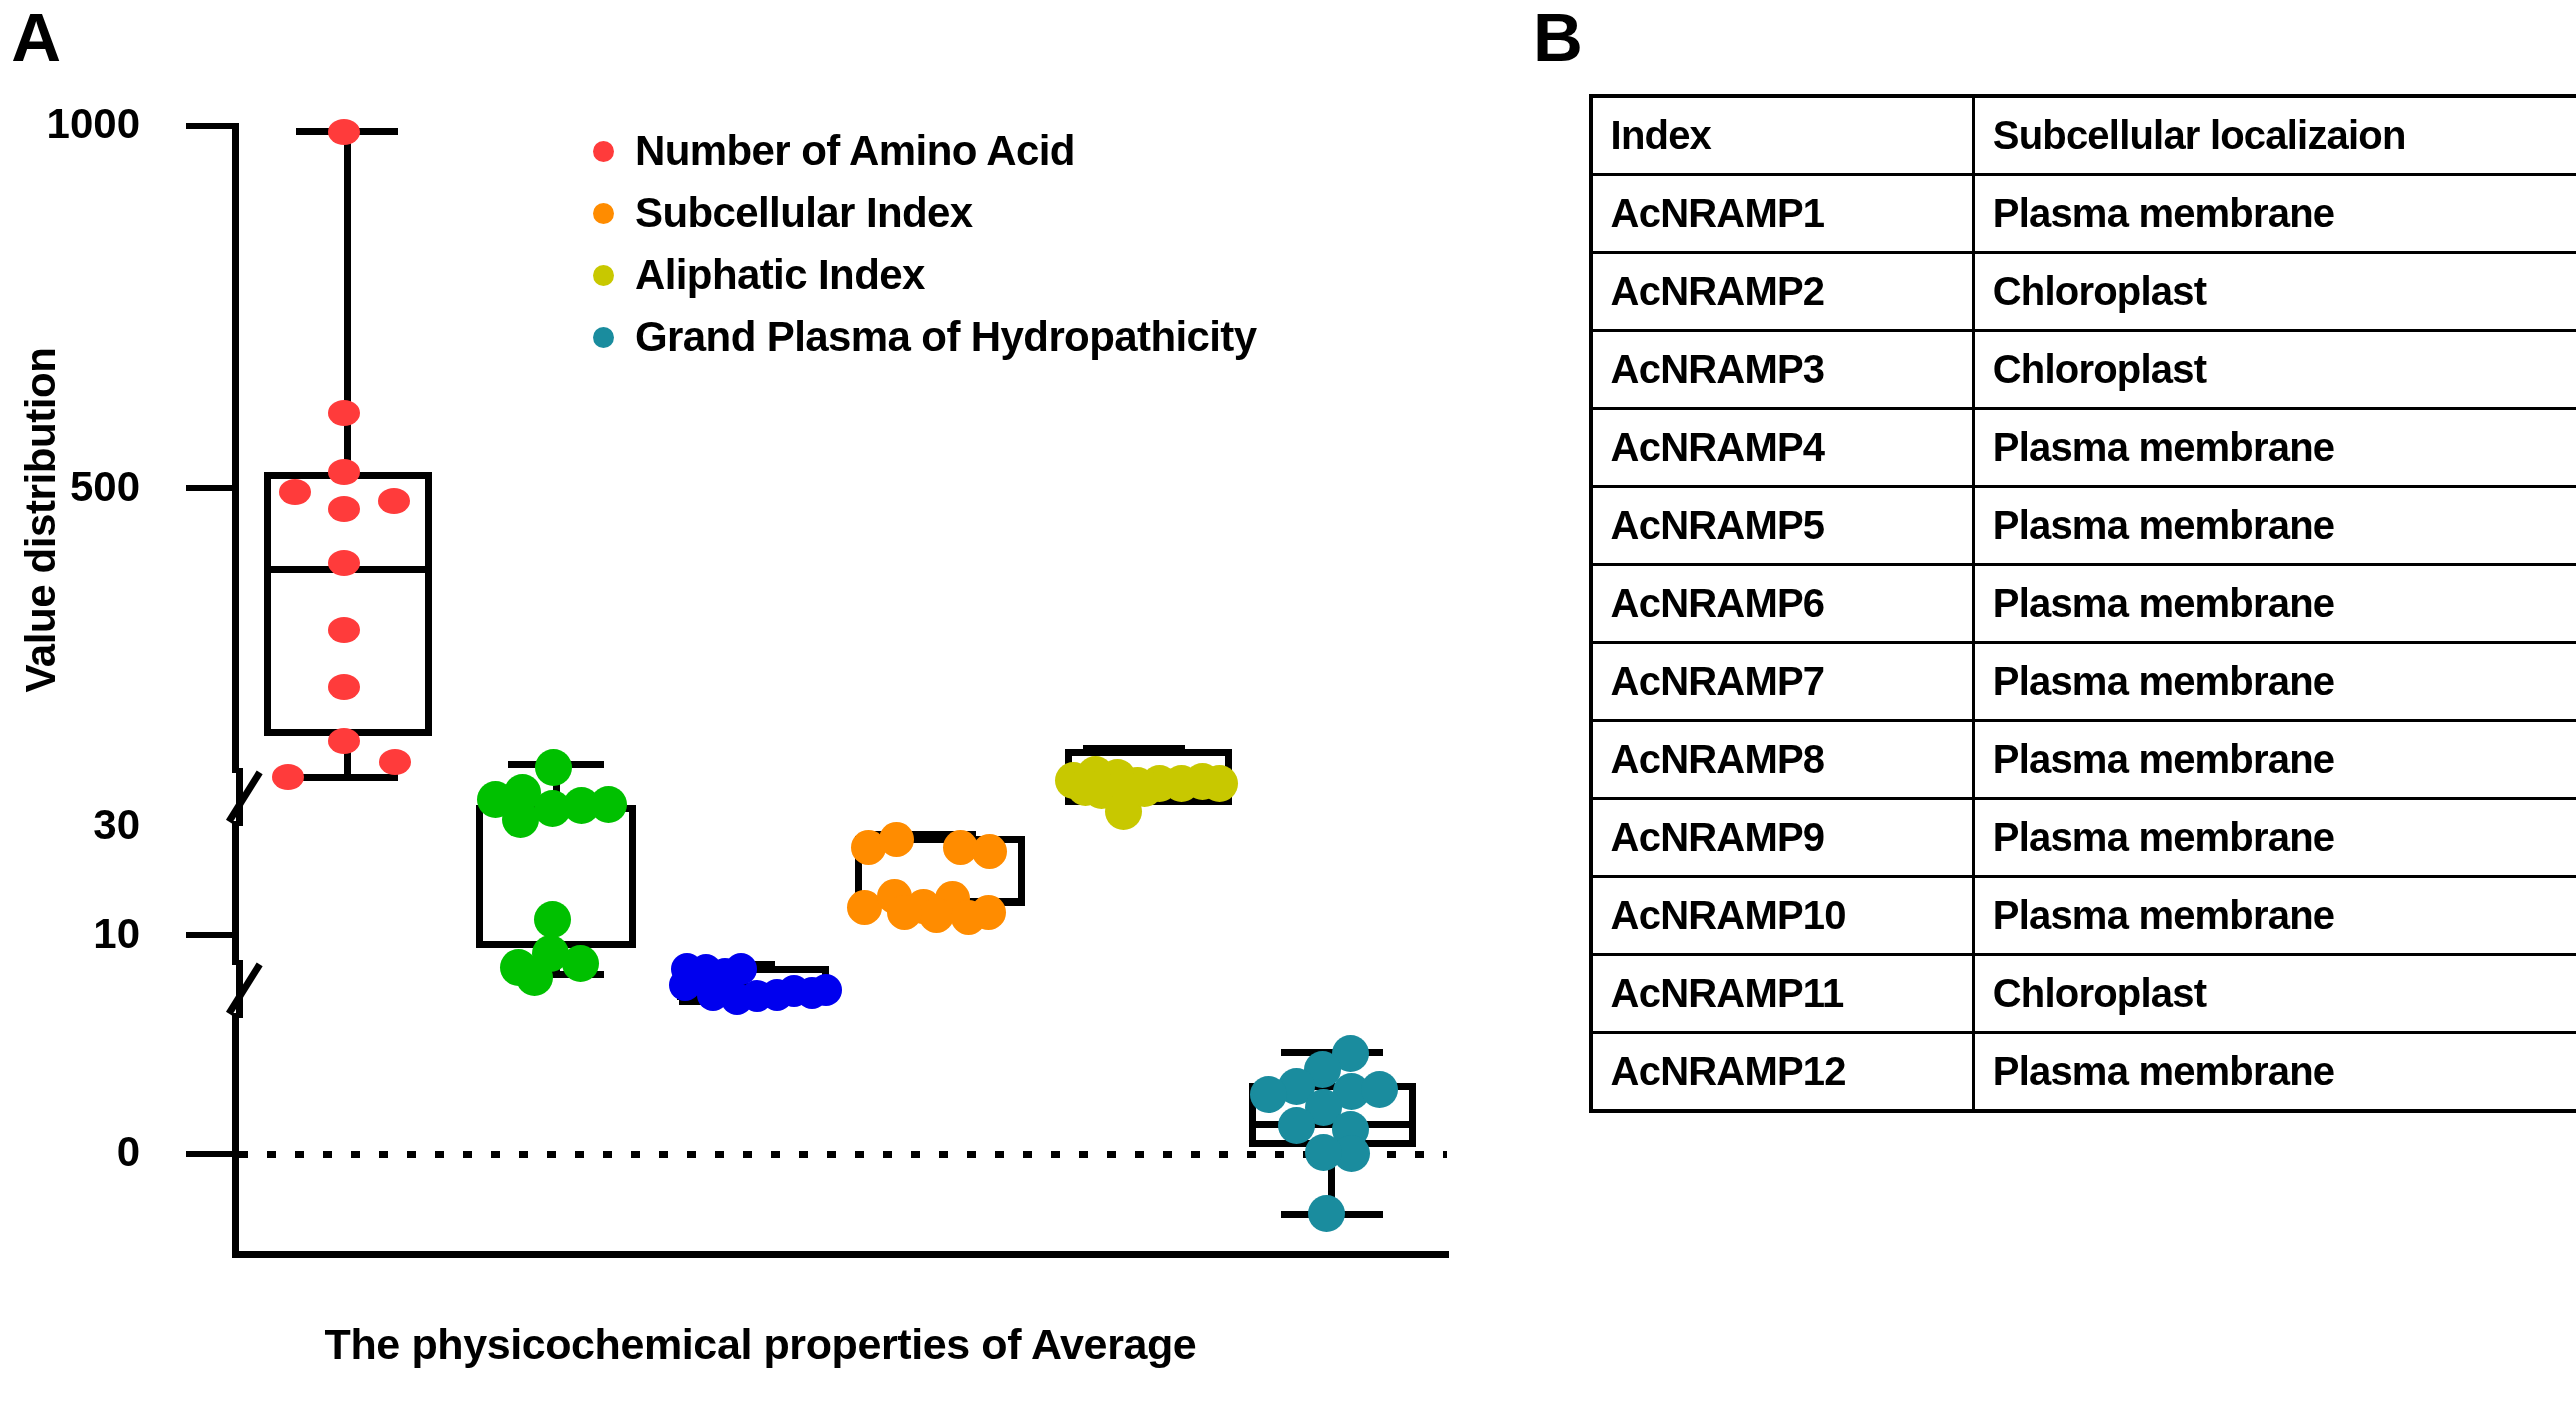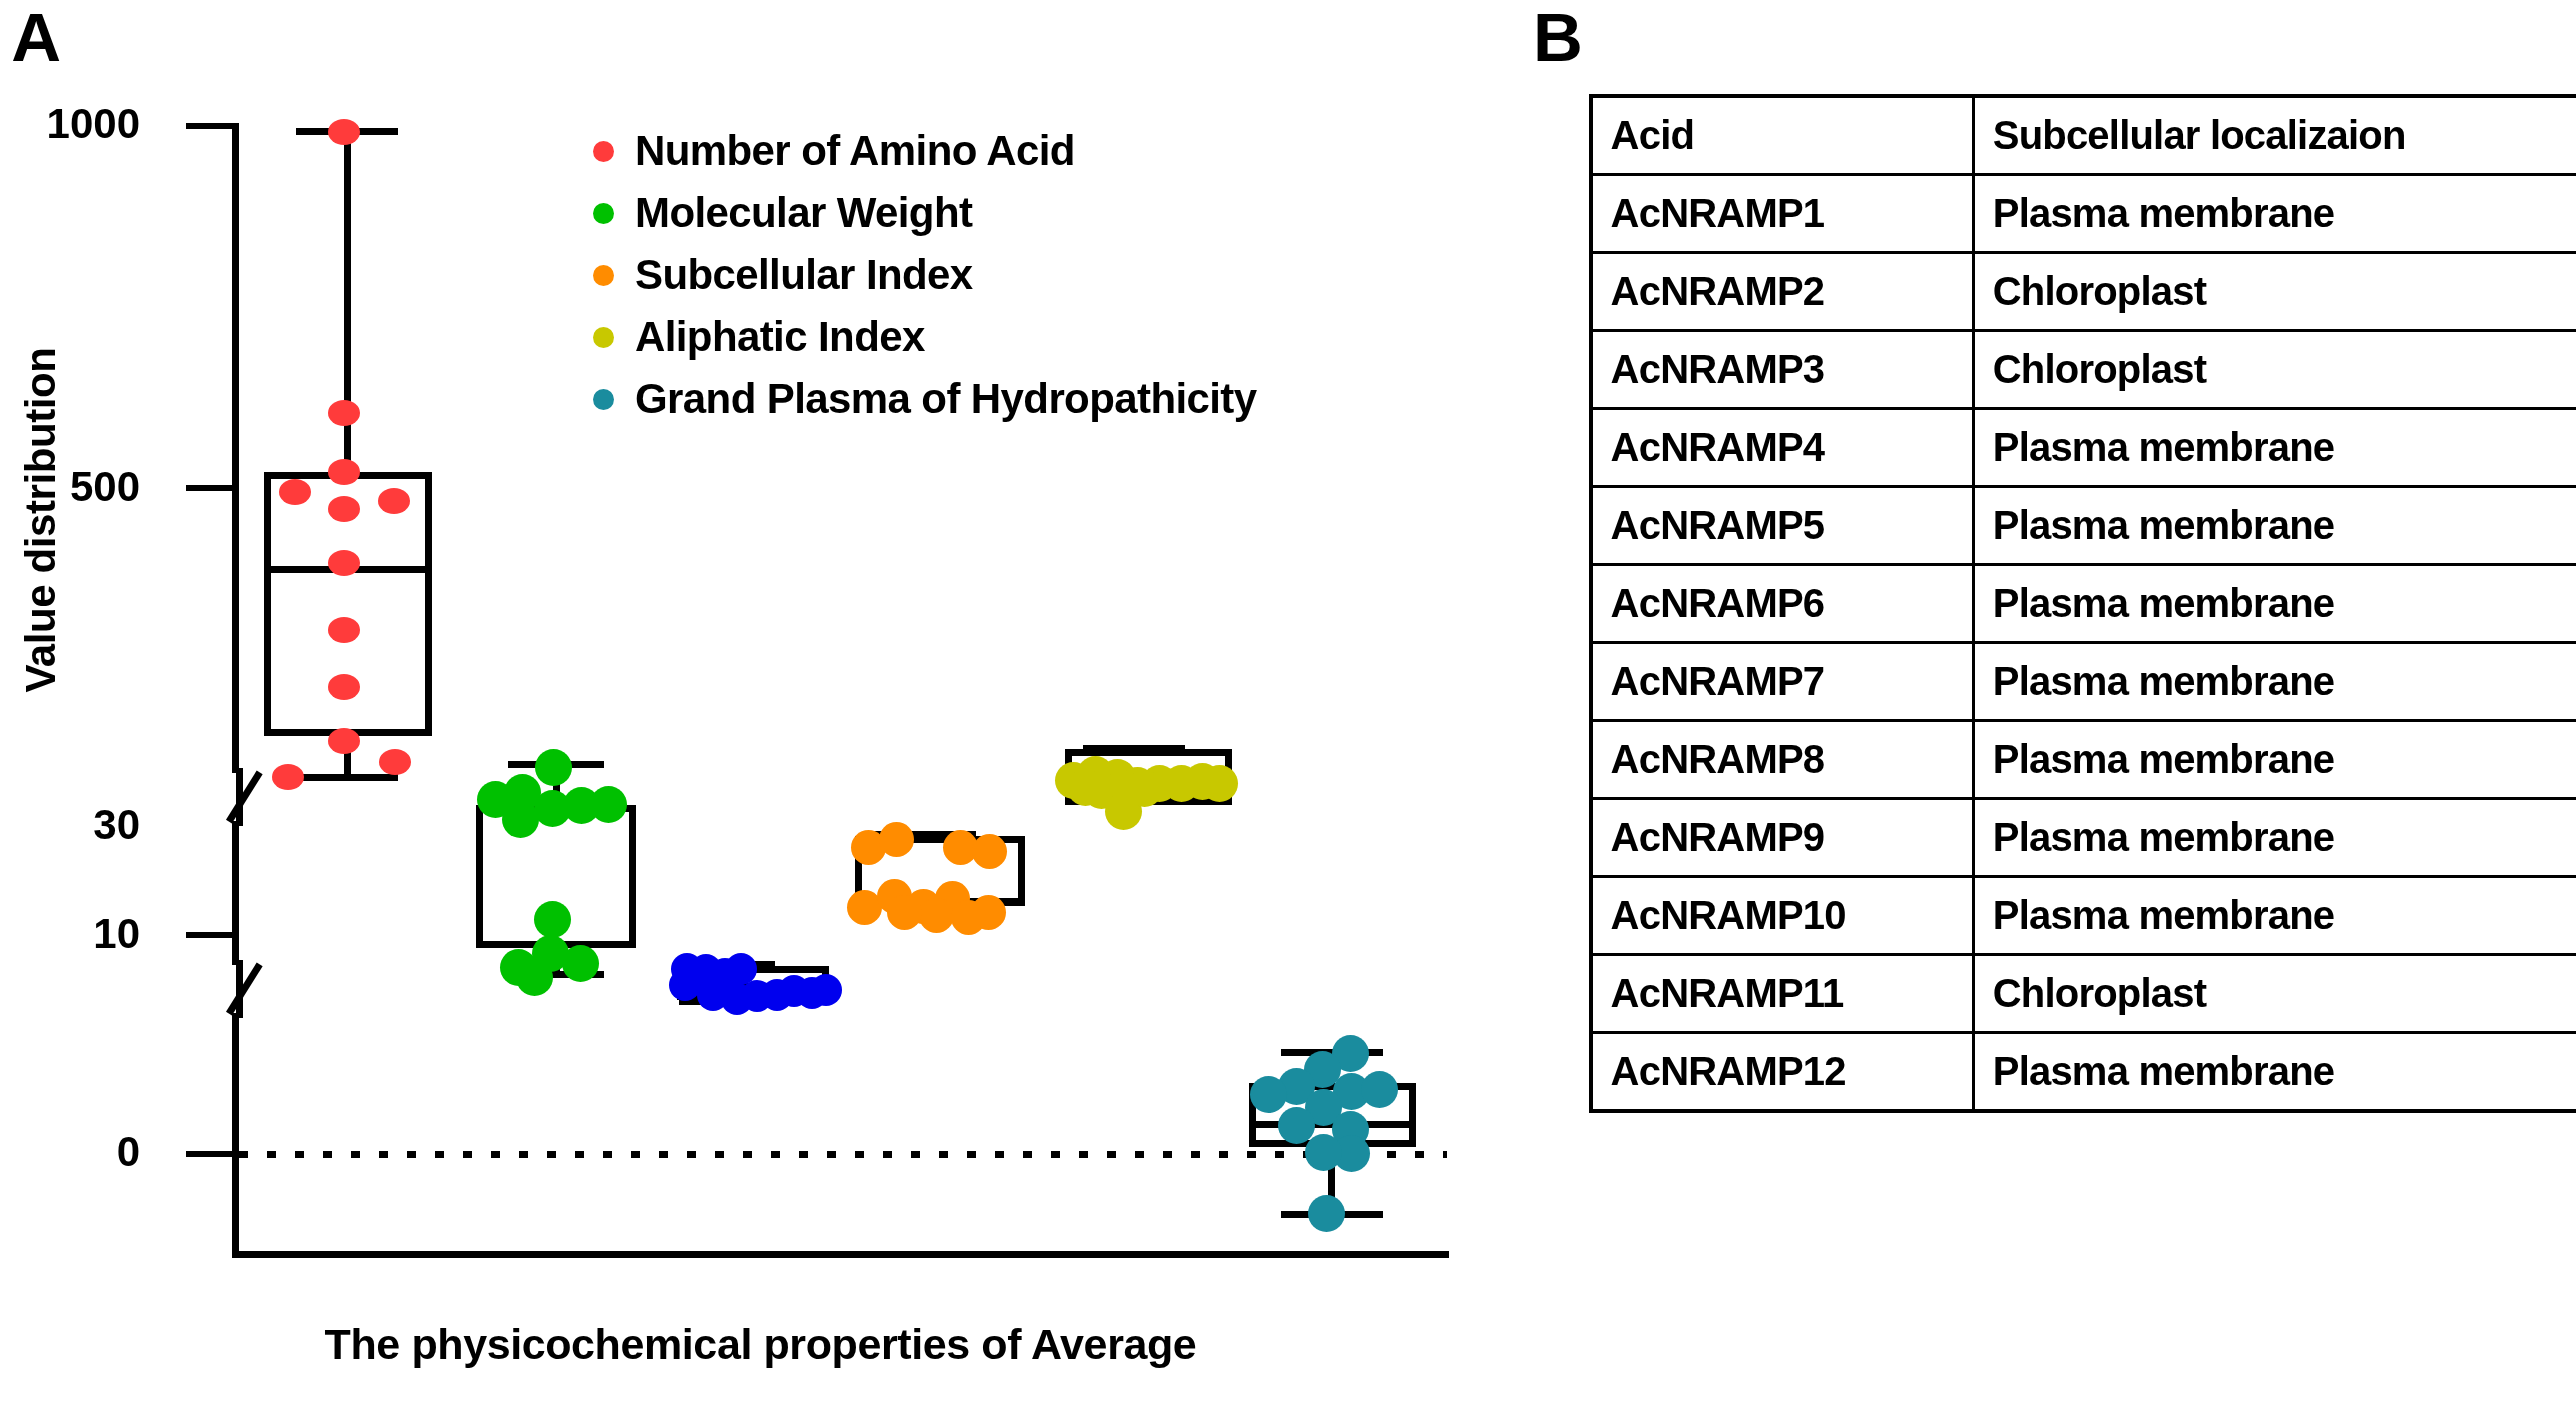--- a/index.html
+++ b/index.html
@@ -230,45 +230,41 @@
   </div>
 
   <div id="xtitle">The physicochemical properties of Average</div>
 
   <div id="legend">
     <div class="lg-row">
       <span class="lg-dot" style="background:#FF3B3B"></span>
       <span class="lg-txt">Number of Amino Acid</span>
     </div>
     <div class="lg-row">
-      <span class="lg-dot" style="background:#00C000"></span>
-      <span class="lg-txt">Molecular Weight</span>
-    </div>
-    <div class="lg-row">
       <span class="lg-dot" style="background:#FF8C00"></span>
       <span class="lg-txt">Subcellular Index</span>
     </div>
     <div class="lg-row">
       <span class="lg-dot" style="background:#C8C800"></span>
       <span class="lg-txt">Aliphatic Index</span>
     </div>
     <div class="lg-row">
       <span class="lg-dot" style="background:#1A8C9E"></span>
       <span class="lg-txt">Grand Plasma of Hydropathicity</span>
     </div>
   </div>
 </div>
 
 <div class="panel-letter" id="letter-b">B</div>
 
 <div id="panel-b">
   <table>
     <tbody>
       <tr>
-        <td class="c0">Acid</td>
+        <td class="c0">Index</td>
         <td class="c1">Subcellular localizaion</td>
       </tr>
       <tr>
         <td class="c0">AcNRAMP1</td>
         <td class="c1">Plasma membrane</td>
       </tr>
       <tr>
         <td class="c0">AcNRAMP2</td>
         <td class="c1">Chloroplast</td>
       </tr>

